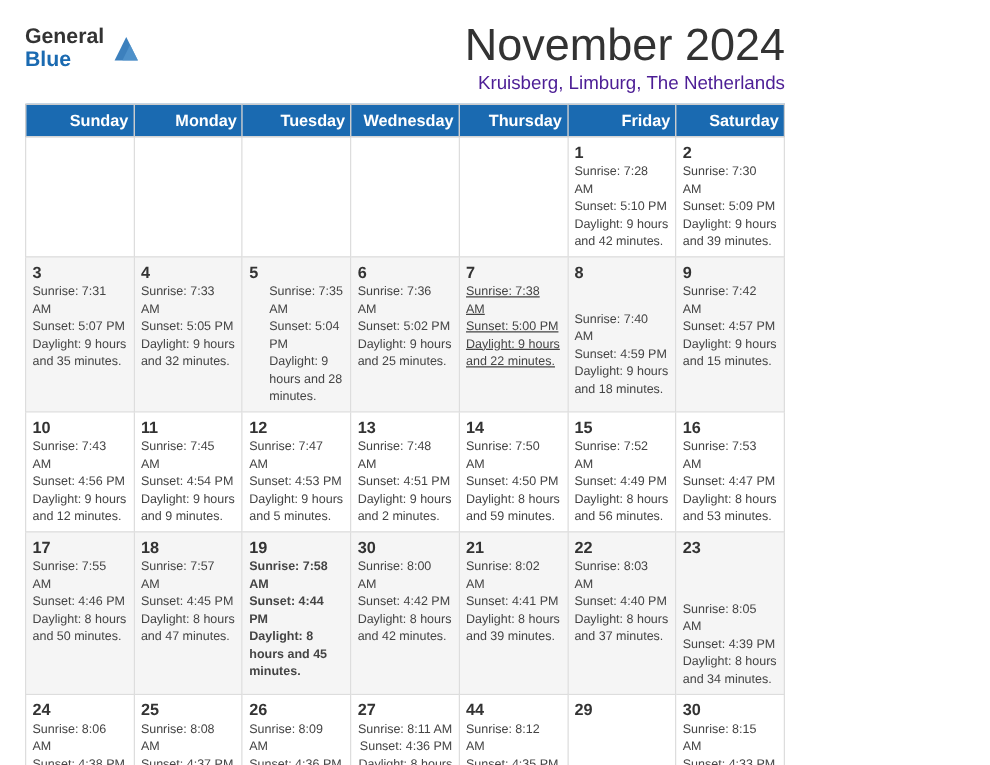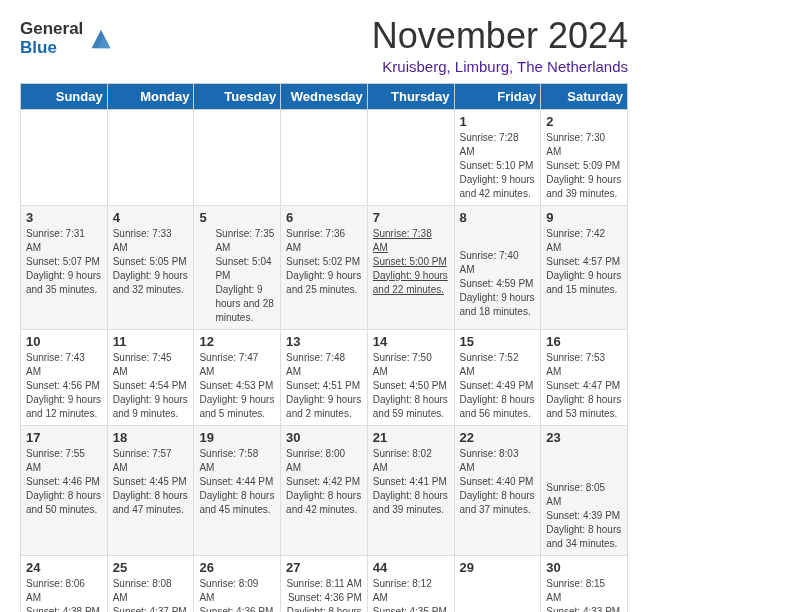--- a/index.html
+++ b/index.html
@@ -236,21 +236,21 @@
 Daylight: 8 hours and 50 minutes.</div>
           </td>
           <td>
             <span class="day-num">18</span>
             <div class="day-info" style="white-space: pre-line;">Sunrise: 7:57 AM
 Sunset: 4:45 PM
 Daylight: 8 hours and 47 minutes.</div>
           </td>
           <td>
             <span class="day-num">19</span>
-            <div class="day-info" style="white-space: pre-line;">Sunrise: 7:58 AM
+            <div class="day-info" style="white-space: pre-line; font-weight: bold;">Sunrise: 7:58 AM
 Sunset: 4:44 PM
 Daylight: 8 hours and 45 minutes.</div>
           </td>
           <td>
             <span class="day-num">30</span>
             <div class="day-info" style="white-space: pre-line;">Sunrise: 8:00 AM
 Sunset: 4:42 PM
 Daylight: 8 hours and 42 minutes.</div>
           </td>
           <td>

